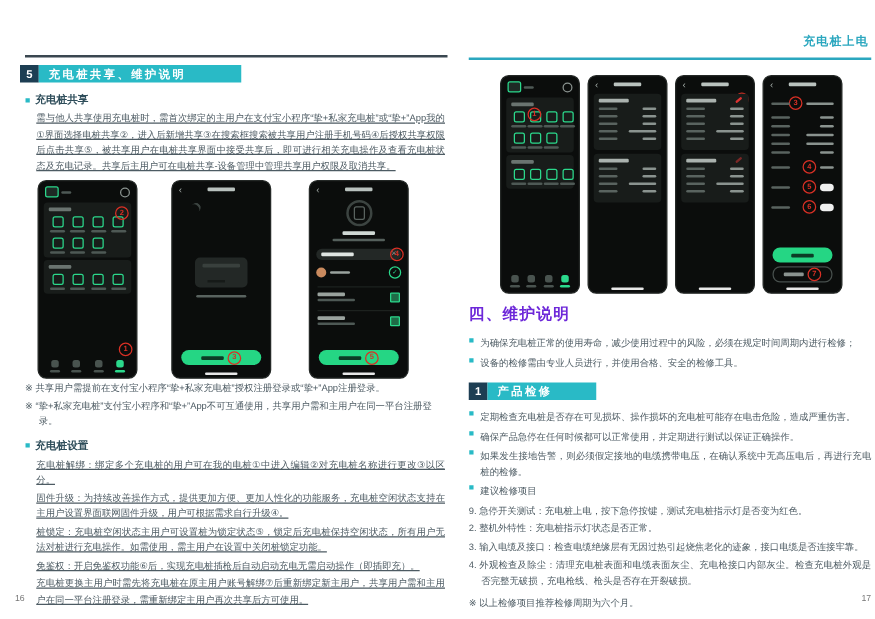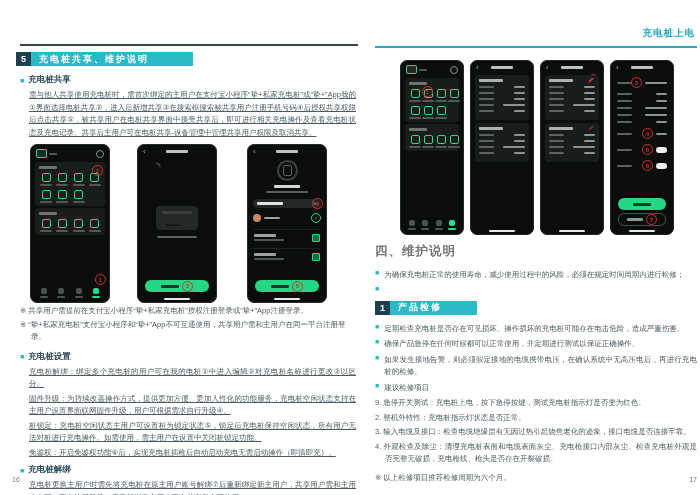--- a/index.html
+++ b/index.html
@@ -22,21 +22,21 @@
   .sec-title{background:#29bac6;color:#fff;font-size:9px;font-weight:bold;letter-spacing:2px;
     display:flex;align-items:center;padding:0 8px;flex:1;}
   .sub{display:flex;align-items:center;gap:4px;font-size:8.5px;font-weight:bold;color:#2e4d5a;margin:0 0 3px 0;}
   .sq{color:#29bac6;font-size:7px;line-height:1;}
   p.body{margin:0 0 2px 0;font-size:7.5px;line-height:12.5px;color:#4d5b63;text-align:justify;}
   .indent{padding-left:9px;text-decoration:underline;}
   .note{font-size:7.5px;line-height:12.5px;color:#4d5b63;padding-left:11px;text-indent:-11px;margin:0 0 1px 0;}
   .pagenum{position:absolute;bottom:12px;font-size:7px;color:#777;}
   .pn-left{left:-4px;}
   .pn-right{right:0;}
-  h2.mt{margin:0 0 9px 0;font-size:12.5px;color:#737373;letter-spacing:1px;}
+  h2.mt{margin:0 0 9px 0;font-size:12.5px;color:#6d28d9;letter-spacing:1px;}
   .bullet{display:flex;gap:5px;font-size:7.5px;line-height:12.5px;color:#4d5b63;margin:0 0 3px 0;text-align:justify;}
   .oli{font-size:7.5px;line-height:12.5px;color:#4d5b63;margin:0 0 2px 0;padding-left:10px;text-indent:-10px;text-align:justify;}
 
   
   .phone{position:absolute;background:#0b0d0c;border:1px solid #242826;border-radius:7px;overflow:hidden;}
   .ph-l{width:78px;height:157px;top:144px;}
   .ph-r{width:62px;height:173px;top:60px;}
   .p-topbar{display:flex;justify-content:space-between;align-items:center;padding:4px 5px 2px 5px;}
   .chip{display:flex;gap:2px;align-items:center;}
   .chip .c1{width:9px;height:7px;background:#1e2a25;border:1px solid #2bd98c;border-radius:2px;}
@@ -270,24 +270,20 @@
 
     <div class="sub" style="margin-top:7px;">
       <span class="sq">■</span>
       <span>充电桩设置</span>
     </div>
     <p class="body indent">充电桩解绑：绑定多个充电桩的用户可在我的电桩①中进入编辑②对充电桩名称进行更改③以区分。</p>
     <p class="body indent">固件升级：为持续改善操作方式，提供更加方便、更加人性化的功能服务，充电桩空闲状态支持在主用户设置界面联网固件升级，用户可根据需求自行升级④。</p>
     <p class="body indent">桩锁定：充电桩空闲状态主用户可设置桩为锁定状态⑤，锁定后充电桩保持空闲状态，所有用户无法对桩进行充电操作。如需使用，需主用户在设置中关闭桩锁定功能。</p>
     <p class="body indent">免鉴权：开启免鉴权功能⑥后，实现充电桩插枪后自动启动充电无需启动操作（即插即充）。</p>
 
-    <div class="sub" style="margin-top:5px;">
-      <span class="sq">■</span>
-      <span>充电桩解绑</span>
-    </div>
     <p class="body indent">充电桩更换主用户时需先将充电桩在原主用户账号解绑⑦后重新绑定新主用户，共享用户需和主用户在同一平台注册登录，需重新绑定主用户再次共享后方可使用。</p>
   </div>
 
   <div class="pagenum pn-left">16</div>
 </div>
 
 <div class="page page-right">
   <div class="rp-header">充电桩上电</div>
   <div class="top-rule-right"></div>
 
@@ -536,20 +532,21 @@
   </div>
 
   <div style="position:absolute;left:0;right:0;top:243px;">
     <h2 class="mt">四、维护说明</h2>
     <div class="bullet">
       <span class="sq">■</span>
       <span>为确保充电桩正常的使用寿命，减少使用过程中的风险，必须在规定时间周期内进行检修；</span>
     </div>
     <div class="bullet">
       <span class="sq">■</span>
+      <span>设备的检修需由专业人员进行，并使用合格、安全的检修工具。</span>
     </div>
 
     <div class="sec-bar" style="position:relative;left:0;top:0;width:102px;margin:9px 0 8px 0;">
       <div class="sec-num">1</div>
       <div class="sec-title">产品检修</div>
     </div>
 
     <div class="bullet">
       <span class="sq">■</span>
       <span>定期检查充电桩是否存在可见损坏、操作损坏的充电桩可能存在电击危险，造成严重伤害。</span>

